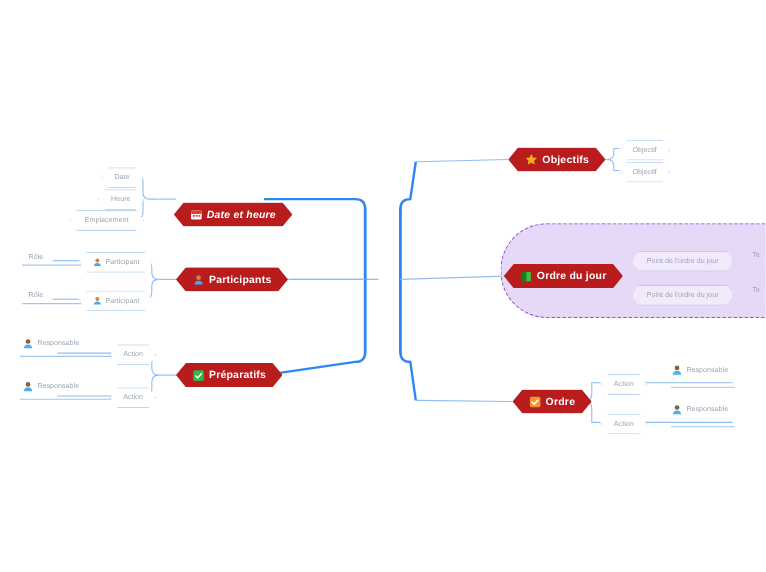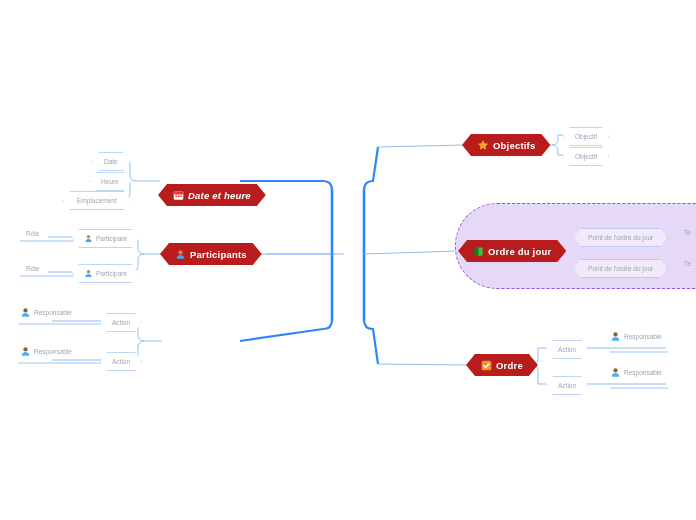--- a/index.html
+++ b/index.html
@@ -242,20 +242,29 @@
     <span>Participant</span>
   </div>
 
   <div class="topic3" style="left:26px; top:230px;">
     <span>Rôle</span>
   </div>
   <div class="topic3" style="left:26px; top:265px;">
     <span>Rôle</span>
   </div>
 
+  <div class="topic1" style="left:160px; top:330px;">
+    <span class="ico">
+      <svg width="11" height="11" viewBox="0 0 16 16">
+        <rect x="1" y="1" width="14" height="14" rx="2.4" fill="#2fb84a"></rect>
+        <path d="M4.2 8.4l2.5 2.6 5-5.6" stroke="#ffffff" stroke-width="2.1" fill="none" stroke-linecap="round" stroke-linejoin="round"></path>
+      </svg>
+    </span>
+    <span>Préparatifs</span>
+  </div>
 
   <div class="topic2" style="left:100px; top:313px;">
     <span>Action</span>
   </div>
   <div class="topic2" style="left:100px; top:352px;">
     <span>Action</span>
   </div>
 
   <div class="topic3" style="left:20px; top:307px;">
     <span class="ico">

